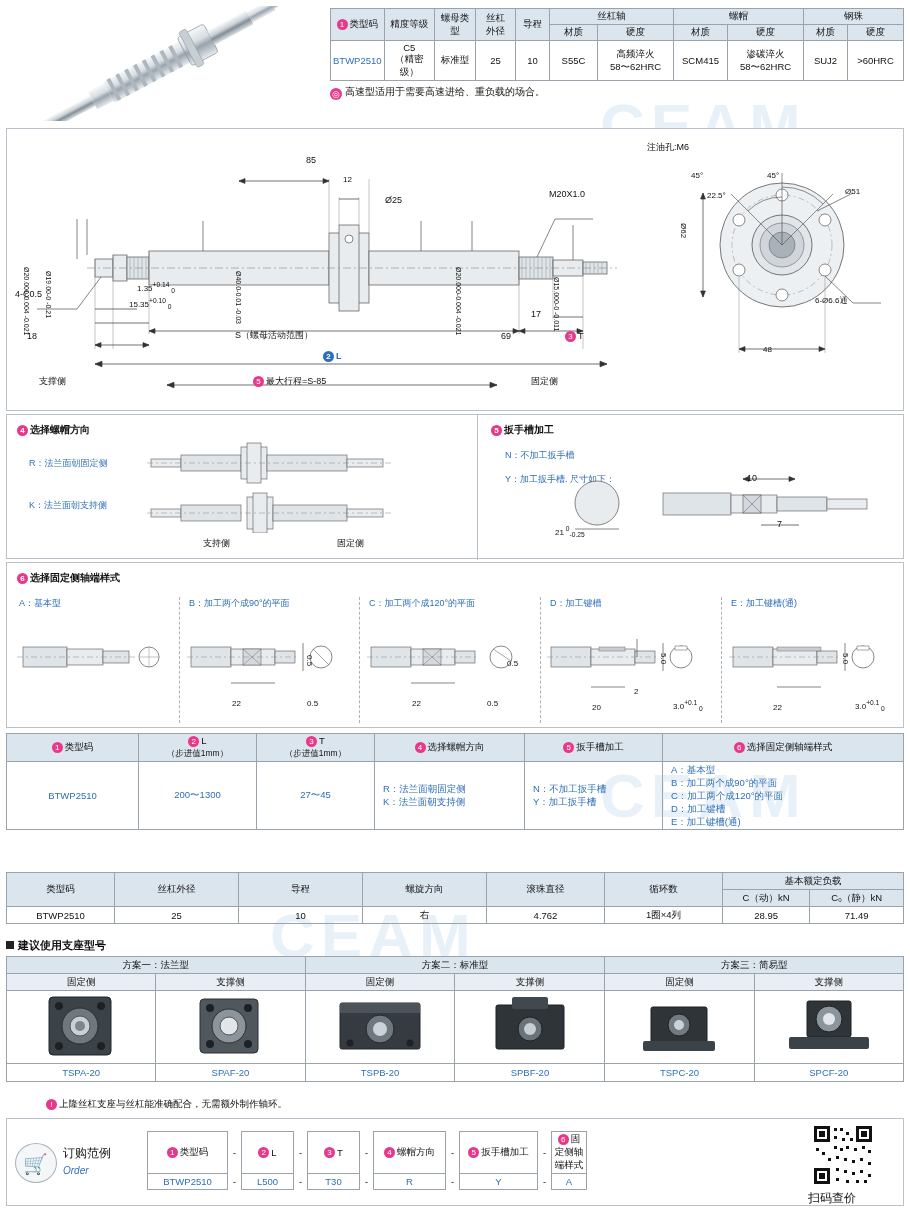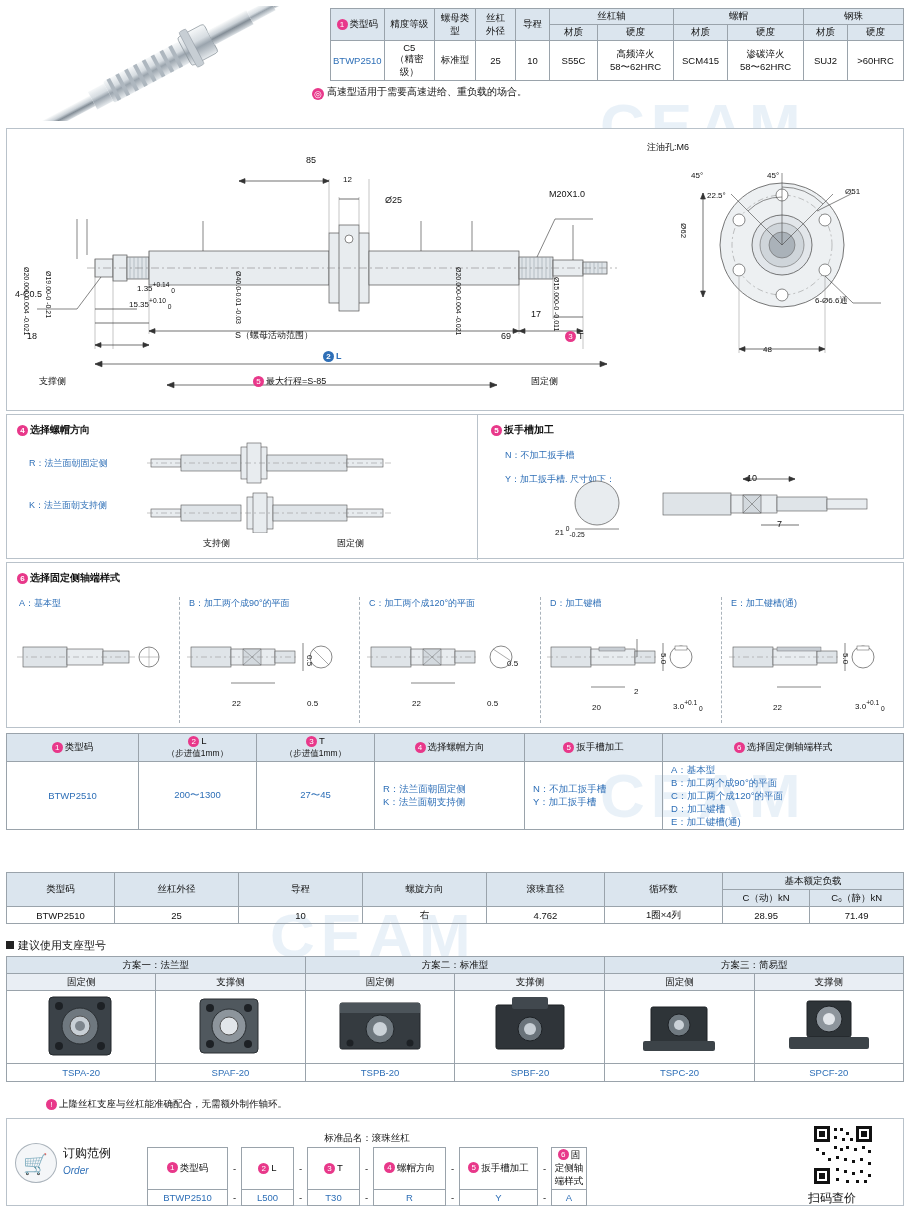--- a/index.html
+++ b/index.html
@@ -24,21 +24,21 @@
   }
   .num-badge.blue-b { background:#2e6fb7; }
 
   
   .prod-img { position:absolute; left:6px; top:6px; width:318px; height:115px; }
 
   
   .spec-table { position:absolute; left:330px; top:8px; width:574px; }
   .spec-table td, .spec-table th { text-align:center; height:15px; }
   .spec-table .hdr { background:#dbe5ee; }
-  .note-hi { position:absolute; left:312px; top:85px; font-size:10px; }
+  .note-hi { position:absolute; left:330px; top:85px; font-size:10px; }
   .note-hi .ic {
     display:inline-block; width:12px; height:12px; border-radius:50%;
     background:#e8388a; color:#fff; text-align:center; line-height:12px; font-size:9px;
     margin-right:3px; vertical-align:-2px;
   }
 
   
   .panel { position:absolute; border:1px solid #b9c2ca; background:#fff; }
   .panel-main { left:6px; top:128px; width:898px; height:283px; }
   .panel-45 { left:6px; top:414px; width:898px; height:145px; }
@@ -53,21 +53,21 @@
   .order-table { position:absolute; left:6px; top:733px; width:898px; }
   .order-table td { text-align:center; vertical-align:middle; }
   .order-table .hdr { background:#dbe5ee; height:26px; }
   .order-table .body td { height:62px; }
   .order-table .lcell { text-align:left; padding-left:8px; line-height:13px; }
 
   .load-table { position:absolute; left:6px; top:872px; width:898px; }
   .load-table td { text-align:center; height:17px; }
   .load-table .hdr { background:#dbe5ee; }
 
-  .sec-title { position:absolute; font-size:11px; font-weight:normal; }
+  .sec-title { position:absolute; font-size:11px; font-weight:bold; }
   .sec-title .sq { display:inline-block; width:8px; height:8px; background:#222; margin-right:4px; }
 
   .sup-table { position:absolute; left:6px; top:956px; width:898px; }
   .sup-table td { text-align:center; }
   .sup-table .hdr1 { background:#dbe5ee; height:17px; }
   .sup-table .hdr2 { background:#e9eef4; height:17px; }
   .sup-table .imgrow td { height:72px; padding:0; }
   .sup-table .nm { height:18px; color:#2e6fb7; }
 
   .foot-note { position:absolute; left:6px; top:1098px; font-size:9.5px;padding-left:40px; }
@@ -717,23 +717,20 @@
 
   <div class="order-panel">
     <div class="order-left">
       <div class="cart">🛒</div>
       <div class="order-kanji">订购范例</div>
       <div class="order-en">Order</div>
     </div>
 
     <table class="code-table">
       <tbody>
-          <tr>
-        <td colspan="11" style="border:none">标准品名：滚珠丝杠</td>
-      </tr>
       <tr>
         <td style="width:80px"><span class="num-badge">1</span><span>类型码</span></td>
         <td style="width:14px;border:none">-</td>
         <td style="width:52px"><span class="num-badge">2</span><span>L</span></td>
         <td style="width:14px;border:none">-</td>
         <td style="width:52px"><span class="num-badge">3</span><span>T</span></td>
         <td style="width:14px;border:none">-</td>
         <td style="width:72px"><span class="num-badge">4</span><span>螺帽方向</span></td>
         <td style="width:14px;border:none">-</td>
         <td style="width:78px"><span class="num-badge">5</span><span>扳手槽加工</span></td>

